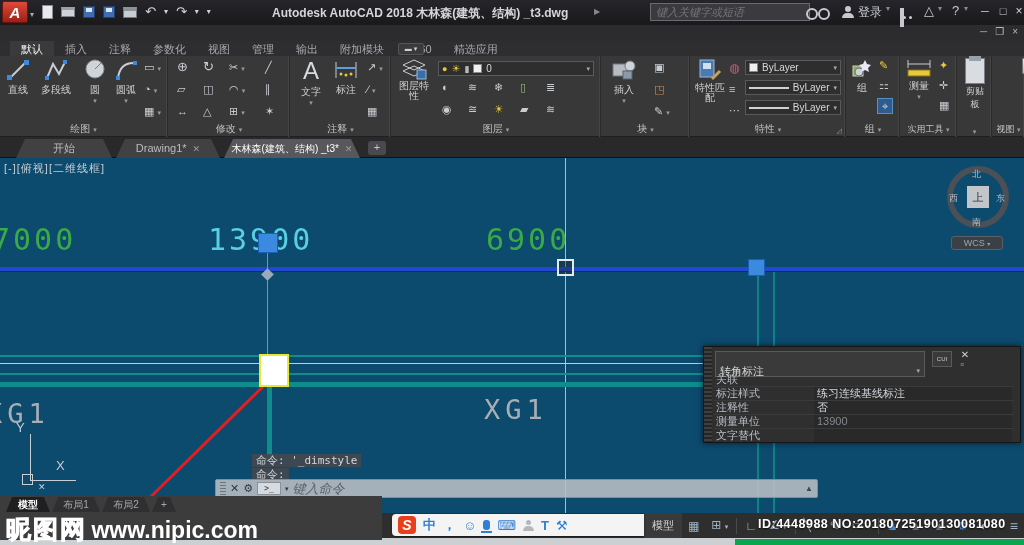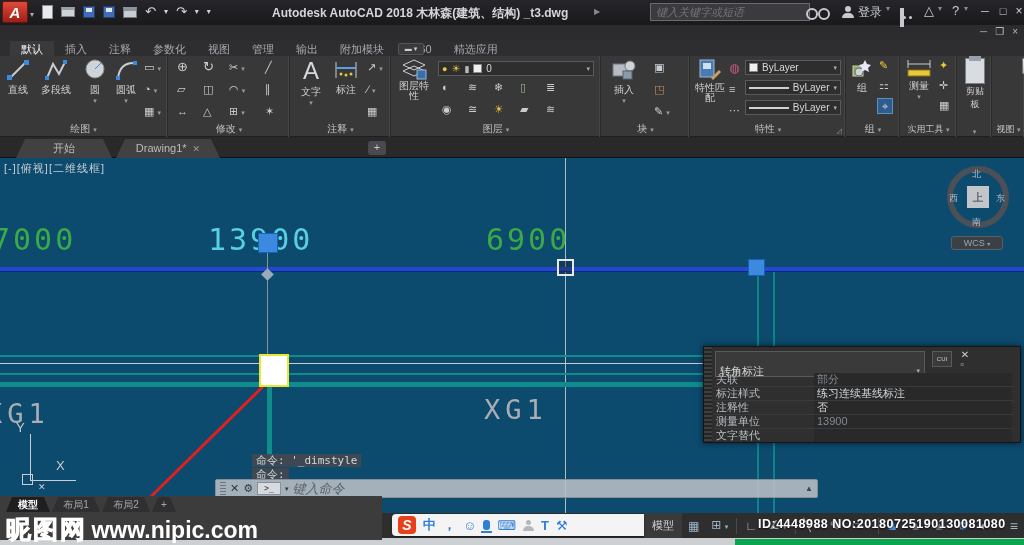--- a/index.html
+++ b/index.html
@@ -373,20 +373,21 @@
         <span class="ic lblock"></span>
         <span style="font-size:9px;">基点</span><div style="font-size:7px;color:#9a9a9a;">▾</div>
       </div>
       <div class="plabel" style="font-size:9px;"><span>视图</span> <span class="dd">▾</span></div>
     </div>
   </div>
 
   <div class="abs ftabs">
     <div class="ftab" style="left:16px;width:96px;"><span>开始</span></div>
     <div class="ftab" style="left:116px;width:104px;"><span>Drawing1*</span><span class="x">✕</span></div>
+    <div class="ftab active" style="left:224px;width:136px;font-size:10px;"><span>木林森(建筑、结构) _t3*</span><span class="x">✕</span></div>
     <div class="newtab" style="left:368px;">+</div>
   </div>
 
   <div class="abs canvas">
     <div class="abs vpl">[-][俯视][二维线框]</div>
 
     <div class="abs" style="left:565px;top:0;width:1px;height:355px;background:#c2c8ce;opacity:.9;"></div>
     <div class="abs" style="left:0;top:109px;width:1024px;height:4px;background:#2249d0;box-shadow:0 1px 0 #0a2a80;"></div>
     <div class="abs" style="left:267px;top:95px;width:1px;height:101px;background:#8a9096;"></div>
     <div class="abs" style="left:263px;top:112px;width:9px;height:9px;background:#9aaab8;transform:rotate(45deg);"></div>
@@ -430,21 +431,20 @@
   </div>
 
   <div class="abs qp">
     <div class="qp-grip"></div>
     <div class="qp-title"><span>转角标注</span><span class="dd">▾</span></div>
     <div class="qp-cui">CUI</div>
     <div class="qp-x">✕</div>
     <div class="qp-m">≡</div>
     <div class="qp-row" style="top:26px;">
       <span class="k">关联</span>
-        <span class="v muted">部分</span>
     </div>
     <div class="qp-row" style="top:40px;">
       <span class="k">标注样式</span>
         <span class="v">练习连续基线标注</span>
     </div>
     <div class="qp-row" style="top:54px;">
       <span class="k">注释性</span>
         <span class="v">否</span>
     </div>
     <div class="qp-row" style="top:68px;">

